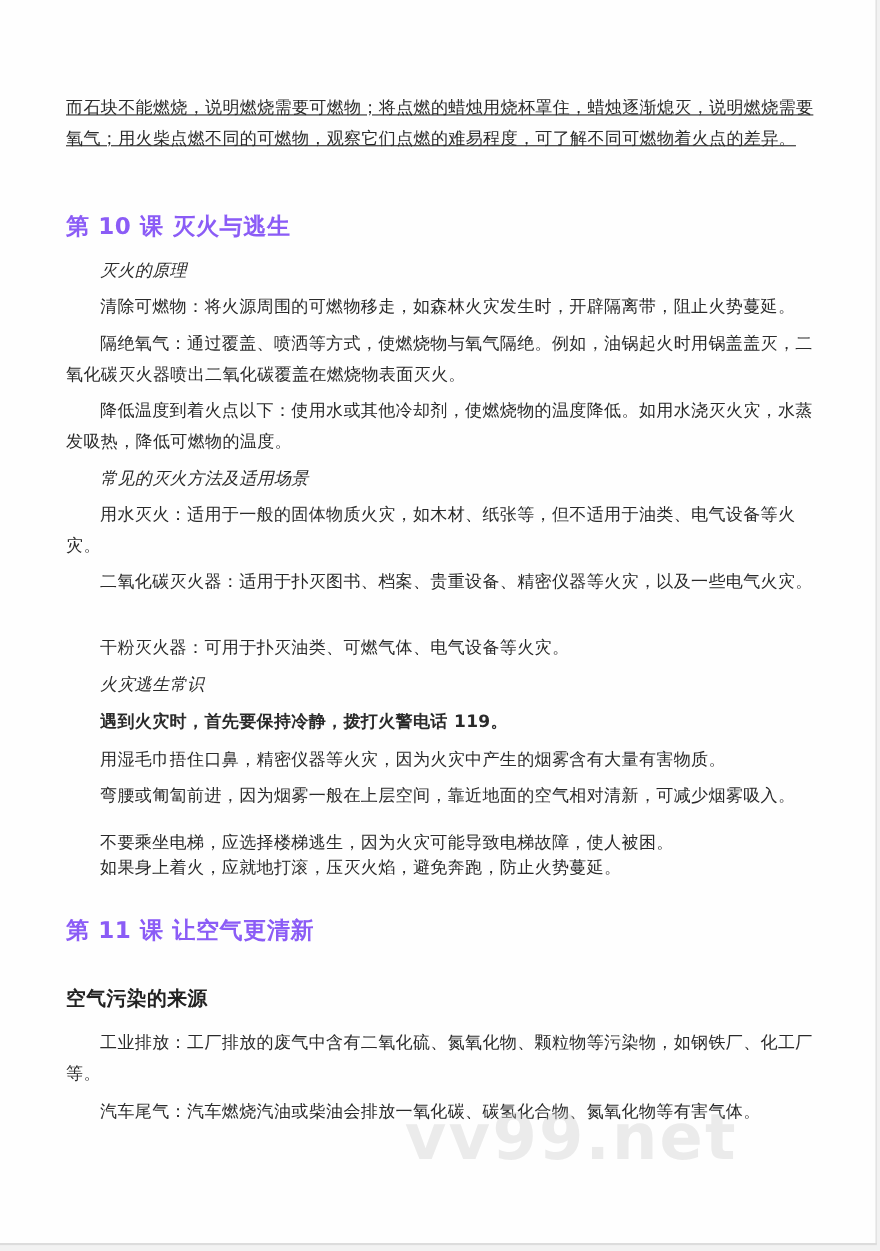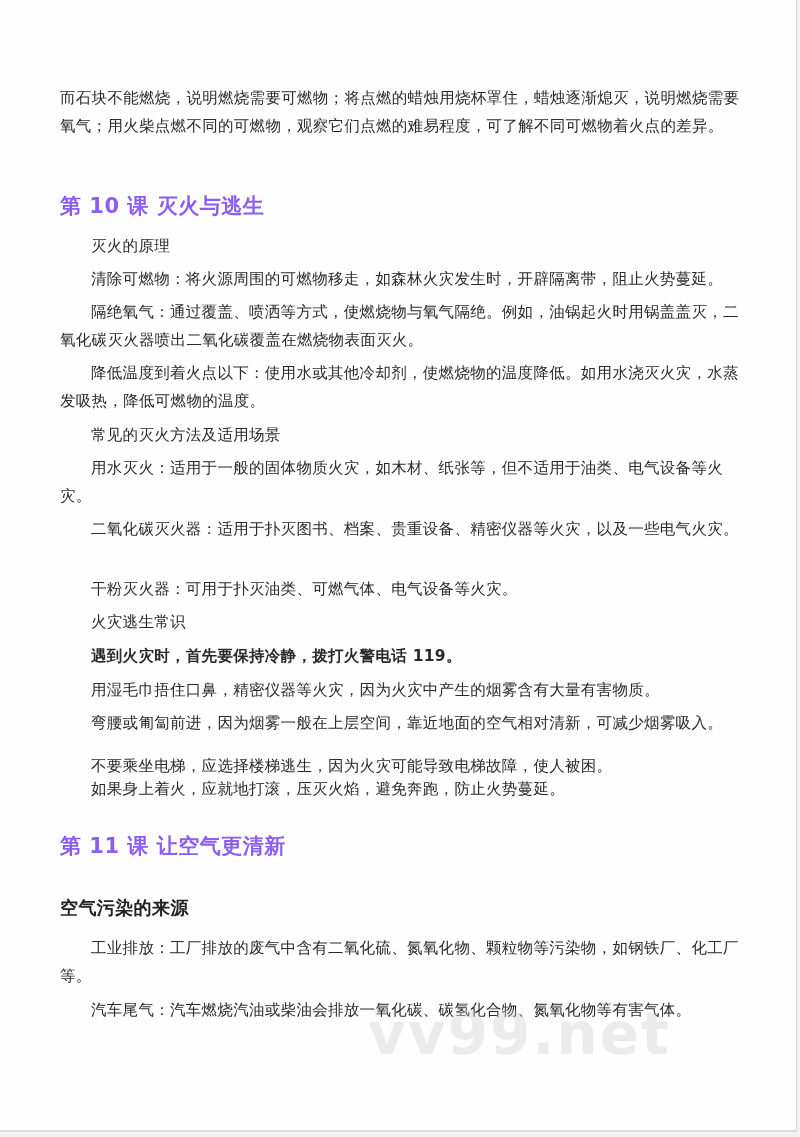--- a/index.html
+++ b/index.html
@@ -8,35 +8,35 @@
     position: absolute; left: 0; top: 0; width: 797px; height: 1132px;
     background: #fefefe; border-right: 1px solid #d8d8d8; border-bottom: 2px solid #dcdcdc;
     box-sizing: border-box;
   }
   .content { position: absolute; left: 60px; top: 0; width: 680px; color: #2a2a2a; }
   .p {
     font-size: 15.5px; line-height: 28px; letter-spacing: 0.3px; margin: 0;
     position: absolute; left: 0; width: 680px; white-space: normal; word-break: break-all;
   }
   .ind { text-indent: 31px; }
-  .sub { padding-left: 31px; }
+  .sub { padding-left: 31px; font-style: italic; }
   .h2 { position: absolute; left: 0; font-size: 21px; color: #8b5cf6; letter-spacing: 0.5px; margin: 0; white-space: nowrap; }
   .h3 { position: absolute; left: 0; font-size: 18px; color: #222; letter-spacing: 0.4px; margin: 0; white-space: nowrap; }
   .watermark {
     position: absolute; left: 368px; top: 1000px; font-family: "DejaVu Sans", sans-serif; font-weight: bold;
     font-size: 58px; color: rgba(200,200,200,0.35); letter-spacing: 2px; pointer-events: none; white-space: nowrap;
   }
 </style>
 </head>
 <body>
 
 <div class="page">
   <div class="content">
 
-    <p class="p" style="top:84px;">而石块不能燃烧，说明燃烧需要可燃物；将点燃的蜡烛用烧杯罩住，蜡烛逐渐熄灭，说明燃烧需要氧气；用火柴点燃不同的可燃物，观察它们点燃的难易程度，可了解不同可燃物着火点的差异。</p>
+    <p class="p" style="top:84px;text-decoration:underline;">而石块不能燃烧，说明燃烧需要可燃物；将点燃的蜡烛用烧杯罩住，蜡烛逐渐熄灭，说明燃烧需要氧气；用火柴点燃不同的可燃物，观察它们点燃的难易程度，可了解不同可燃物着火点的差异。</p>
 
     <h2 class="h2" style="top:192px;">第 10 课  灭火与逃生</h2>
 
     <p class="p sub" style="top:232px;">灭火的原理</p>
     <p class="p ind" style="top:265px;">清除可燃物：将火源周围的可燃物移走，如森林火灾发生时，开辟隔离带，阻止火势蔓延。</p>
     <p class="p ind" style="top:298px;">隔绝氧气：通过覆盖、喷洒等方式，使燃烧物与氧气隔绝。例如，油锅起火时用锅盖盖灭，二氧化碳灭火器喷出二氧化碳覆盖在燃烧物表面灭火。</p>
     <p class="p ind" style="top:359px;">降低温度到着火点以下：使用水或其他冷却剂，使燃烧物的温度降低。如用水浇灭火灾，水蒸发吸热，降低可燃物的温度。</p>
 
     <p class="p sub" style="top:421px;">常见的灭火方法及适用场景</p>
     <p class="p ind" style="top:454px;">用水灭火：适用于一般的固体物质火灾，如木材、纸张等，但不适用于油类、电气设备等火灾。</p>

